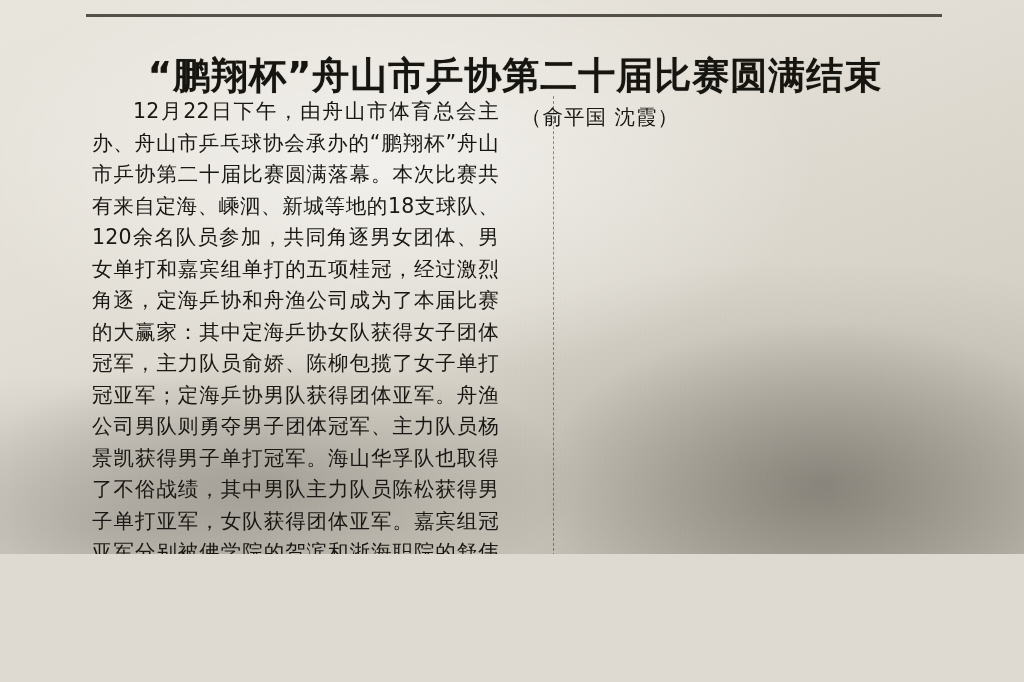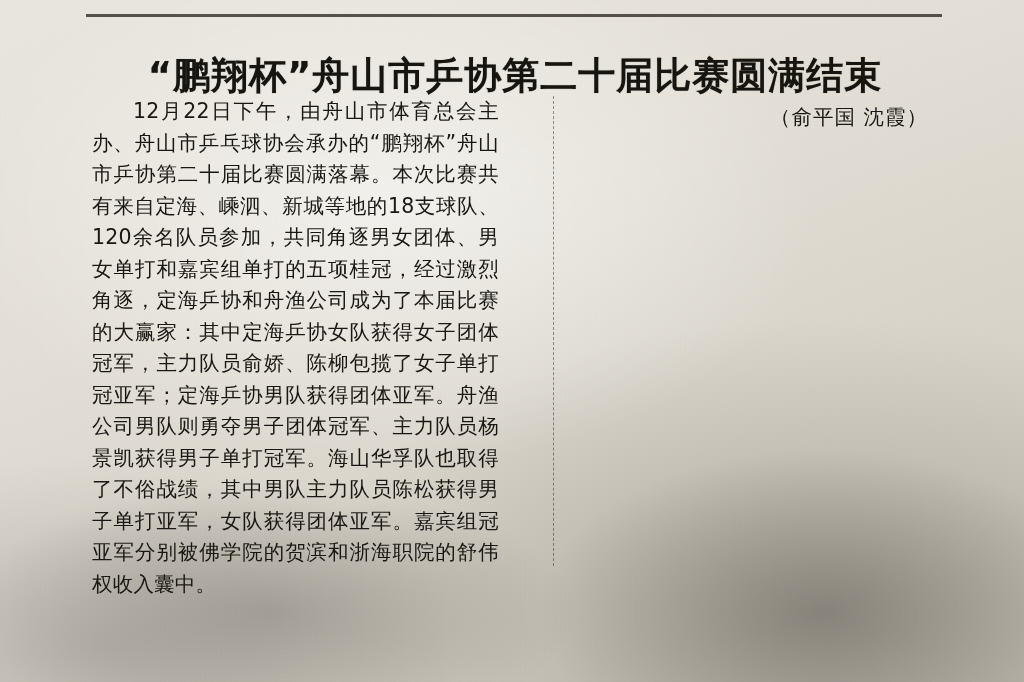--- a/index.html
+++ b/index.html
@@ -11,21 +11,21 @@
     height: 682px;
     overflow: hidden;
     background: #dedad2;
     font-family: "DejaVu Sans", sans-serif;
   }
 
   
   .page {
     position: relative;
     width: 1024px;
-    height: 682px;
+    height: 554px;
     background:
       radial-gradient(ellipse 60% 55% at 38% 30%, rgba(255,255,255,0.55) 0%, rgba(255,255,255,0.0) 70%),
       radial-gradient(ellipse 70% 60% at 80% 90%, rgba(120,115,105,0.40) 0%, rgba(120,115,105,0.0) 72%),
       radial-gradient(ellipse 50% 40% at 10% 95%, rgba(120,115,108,0.30) 0%, rgba(120,115,108,0.0) 70%),
       linear-gradient(160deg, #e9e6de 0%, #e3dfd6 35%, #d9d5cb 62%, #cdc8bd 100%);
     overflow: hidden;
   }
   .grain {
     position: absolute;
     inset: 0;
@@ -104,21 +104,20 @@
     color: #1a1814;
     text-align: justify;
     text-justify: inter-character;
     text-indent: 2em;
     letter-spacing: 0.2px;
   }
   p.para.noindent { text-indent: 0; }
 
   .byline {
     margin-top: 6px;
-    text-align: right;
     font-family: "DejaVu Sans", "Liberation Sans", sans-serif;
     font-size: 20.5px;
     line-height: 31.5px;
     color: #1a1814;
     letter-spacing: 1px;
   }
 </style>
 </head>
 <body>
 

